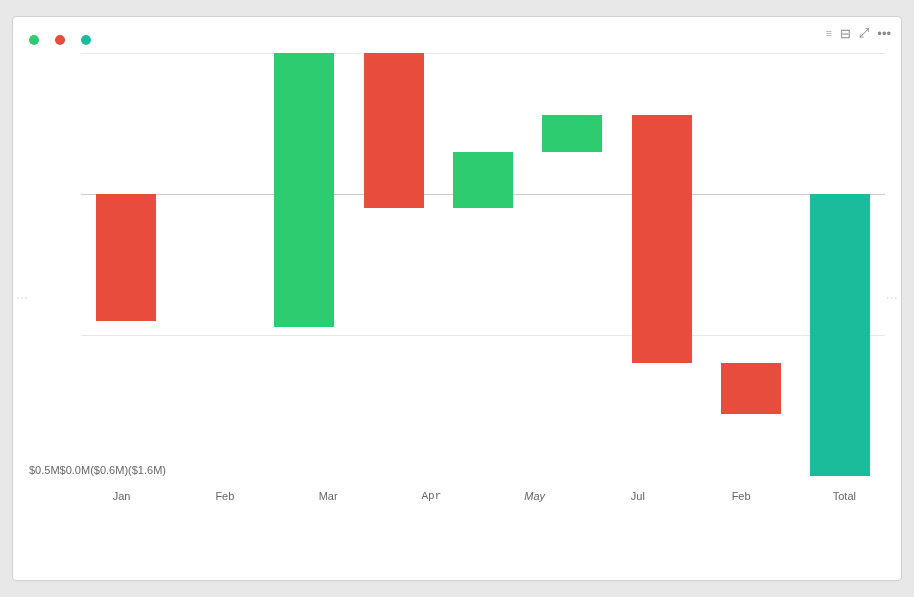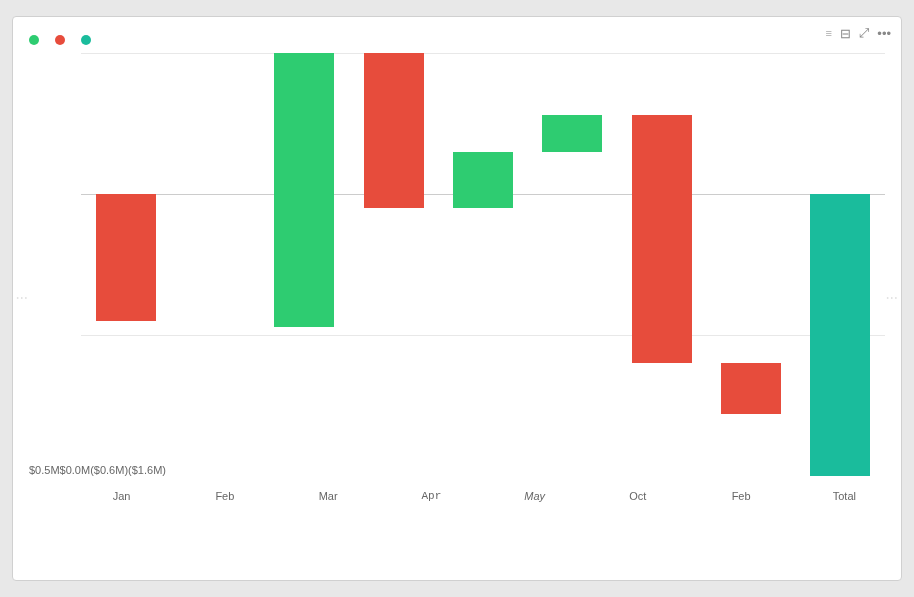--- a/index.html
+++ b/index.html
@@ -187,18 +187,18 @@
         <div class="bar" style="left: 79.602%; width: 7.46269%; top: 73.3333%; height: 12%; background: rgb(231, 76, 60); min-height: 2px;"></div>
         <div class="bar" style="left: 90.7131%; width: 7.46269%; top: 33.3333%; height: 70%; background: rgb(26, 188, 156); min-height: 2px;"></div>
       </div>
 
     <div class="x-axis" id="xAxis">
     <div class="x-label" style="width: 11.1111%;">Jan</div>
         <div class="x-label" style="width: 11.1111%;">Feb</div>
         <div class="x-label" style="width: 11.1111%;">Mar</div>
         <div class="x-label" style="width: 11.1111%; font-family: Liberation Mono, monospace;">Apr</div>
         <div class="x-label" style="width: 11.1111%; font-style: italic;">May</div>
-        <div class="x-label" style="width: 11.1111%;">Oct</div>
+        <div class="x-label" style="width: 11.1111%;">Jul</div>
         <div class="x-label" style="width: 11.1111%;">Feb</div>
         <div class="x-label" style="width: 11.1111%;">Total</div>
       </div>
   </div>
 </div>
 
 </body></html>

